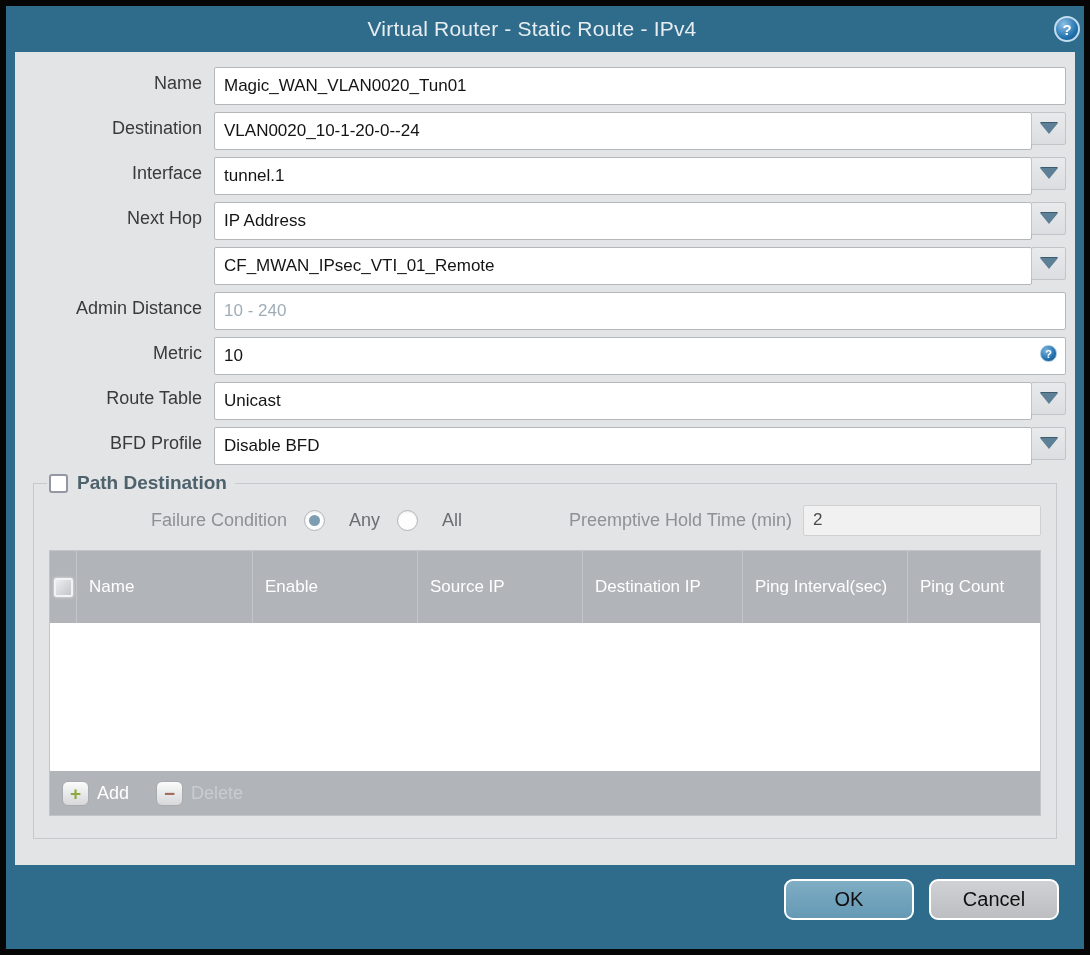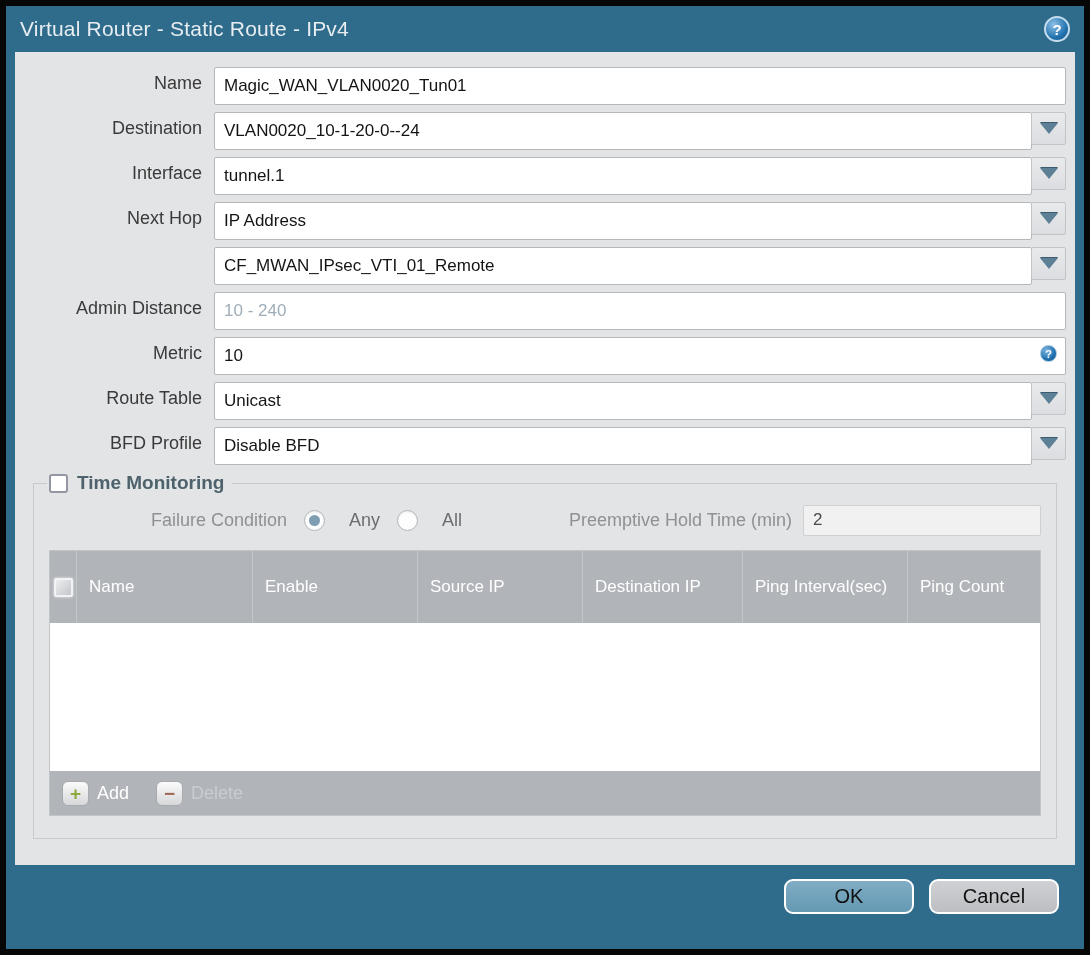--- a/index.html
+++ b/index.html
@@ -7,21 +7,21 @@
   .dialog {
     width:1090px; height:955px;
     background:#2f6c8c;
     border:6px solid #060606;
     position:relative;
     overflow:hidden;
   }
   
   .titlebar {
     height:46px; display:flex; align-items:center;
-    padding:0 14px; color:#e7edf1; font-size:21px;
+    padding:0 4px; color:#e7edf1; font-size:21px;text-align:center;
   }
   .titlebar .title { flex:1; letter-spacing:0.2px; }
   .help-badge {
     width:26px; height:26px; border-radius:50%;
     background:radial-gradient(circle at 35% 30%, #8fc0e6, #2172ae 62%, #154f82);
     border:2px solid #c3dcee;
     color:#fff; font-size:15px; font-weight:bold;
     display:flex; align-items:center; justify-content:center;
     cursor:pointer;
   }
@@ -134,21 +134,21 @@
   .plus-glyph { color:#8ea93e; }
   .minus-glyph { color:#a06a5a; }
   .tool-label-add { color:#fff; font-size:18px; }
   .tool-label-del { color:#c9ccd0; font-size:18px; }
   
   .dialog-footer {
     display:flex; justify-content:flex-end; align-items:flex-start;
     gap:15px; padding:14px 25px 0 0;
   }
   .btn {
-    width:130px; height:35px; border-radius:9px; border:2px solid #fff;
+    width:130px; height:41px; border-radius:9px; border:2px solid #fff;
     font-family:"Liberation Sans", sans-serif; font-size:20px; color:#101010;
     cursor:pointer;
   }
   .btn-ok { background:linear-gradient(#7fadc4,#6599b4); }
   .btn-cancel { background:linear-gradient(#cfd1d4,#bcbec2); }
 </style>
 </head>
 <body>
 
 <div class="dialog">
@@ -238,21 +238,21 @@
         <input class="txt" type="text" value="Disable BFD" style="">
         <span class="dd-btn">
             <i class="tri"></i>
           </span>
       </div>
     </div>
 
     <fieldset class="pm">
       <legend>
         <span class="pm-checkbox"></span>
-        <span class="pm-title">Time Monitoring</span>
+        <span class="pm-title">Path Destination</span>
       </legend>
 
       <div class="cond-row">
         <span class="cond-label">Failure Condition</span>
         <div class="radio-group">
           <span class="radio selected"></span>
           <span class="radio-label">Any</span>
           <span class="radio"></span>
           <span class="radio-label">All</span>
         </div>

